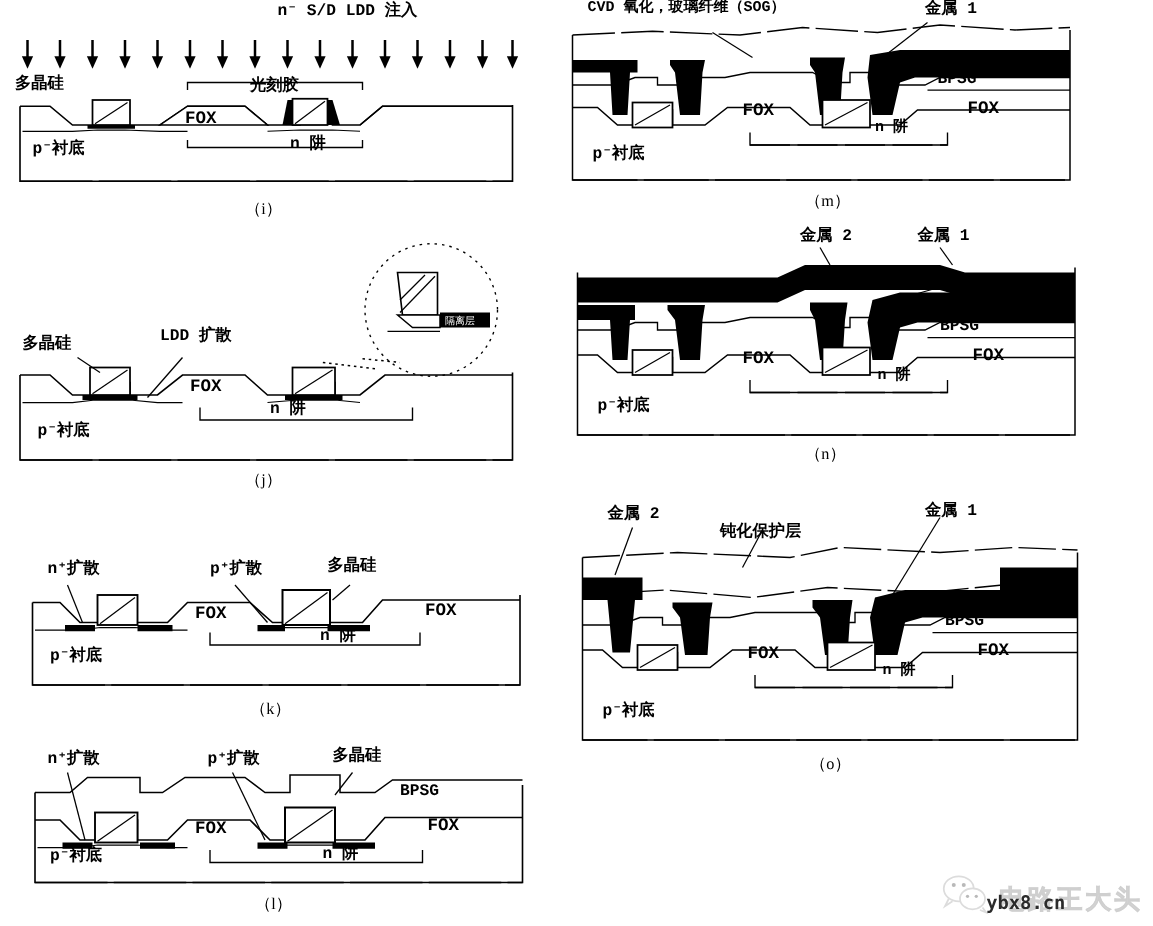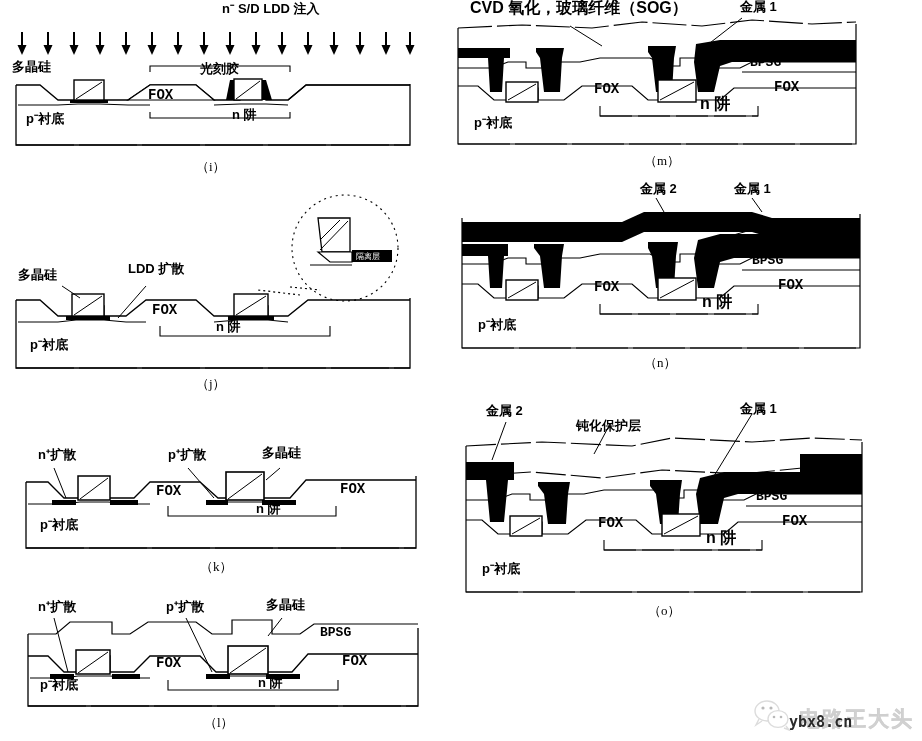--- a/index.html
+++ b/index.html
@@ -16,23 +16,23 @@
   .panel svg{display:block;overflow:visible;}
 
   .lbl{
     position:absolute;
     font-family:Liberation Mono, monospace;
     font-weight:bold;
     white-space:nowrap;
     line-height:1;
     color:#000;
   }
-  .lbl.cn{font-family:Liberation Sans, sans-serif;font-weight:bold;}
+  .lbl.cn{font-family:Liberation Mono, monospace;font-weight:bold;}
   .s13{font-size:13px;}
-  .s12{font-size:16px;}
+  .s12{font-size:12px;}
   .s14{font-size:14px;}
   .caption{
     position:absolute;
     font-size:13px;
     font-family:"Liberation Serif","DejaVu Serif",serif;
     white-space:nowrap;
   }
 
   
   #watermark{

